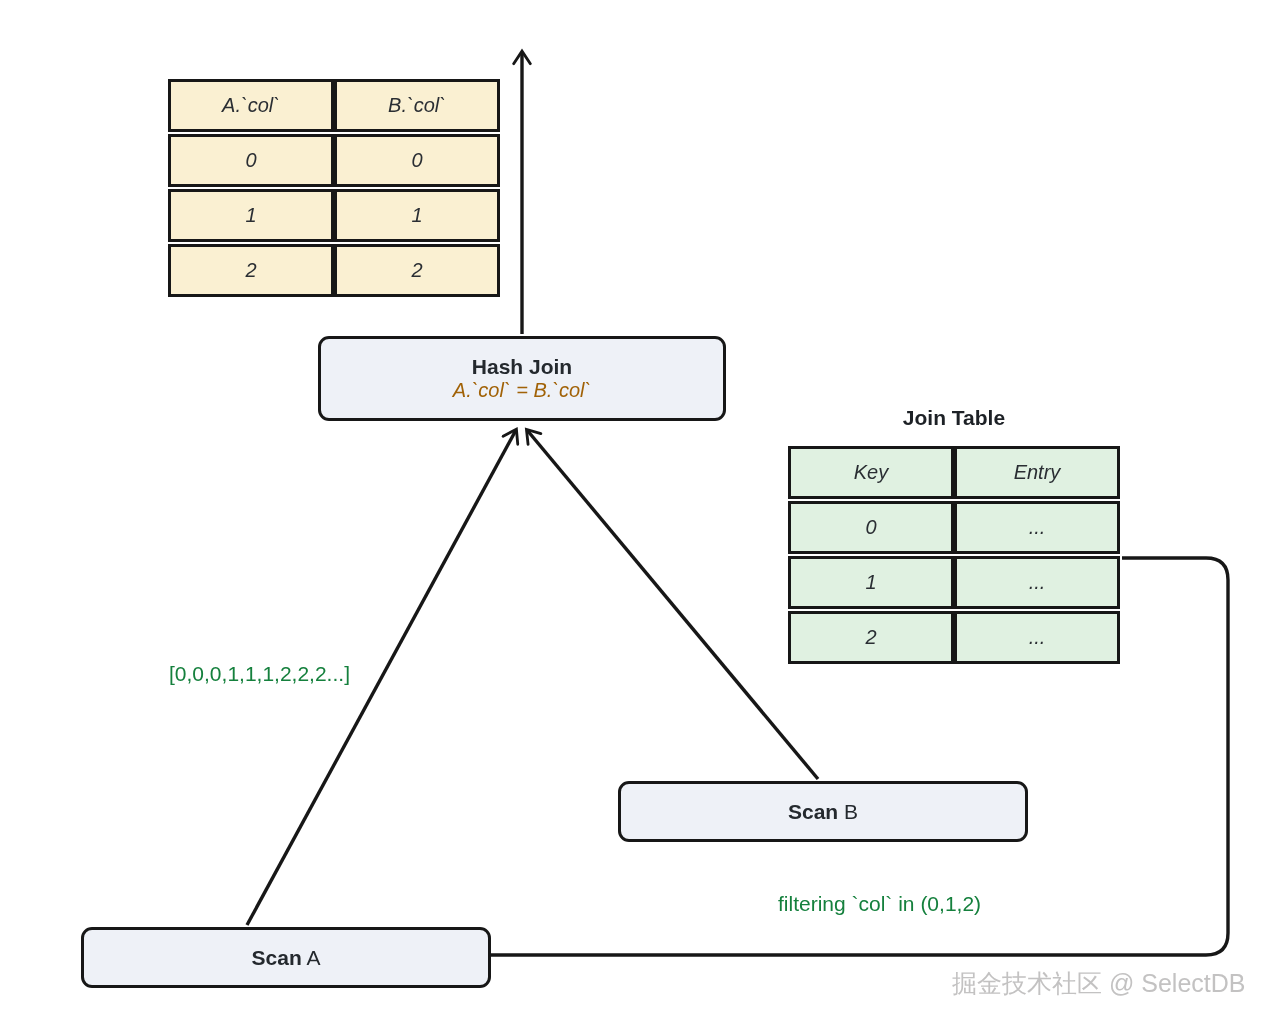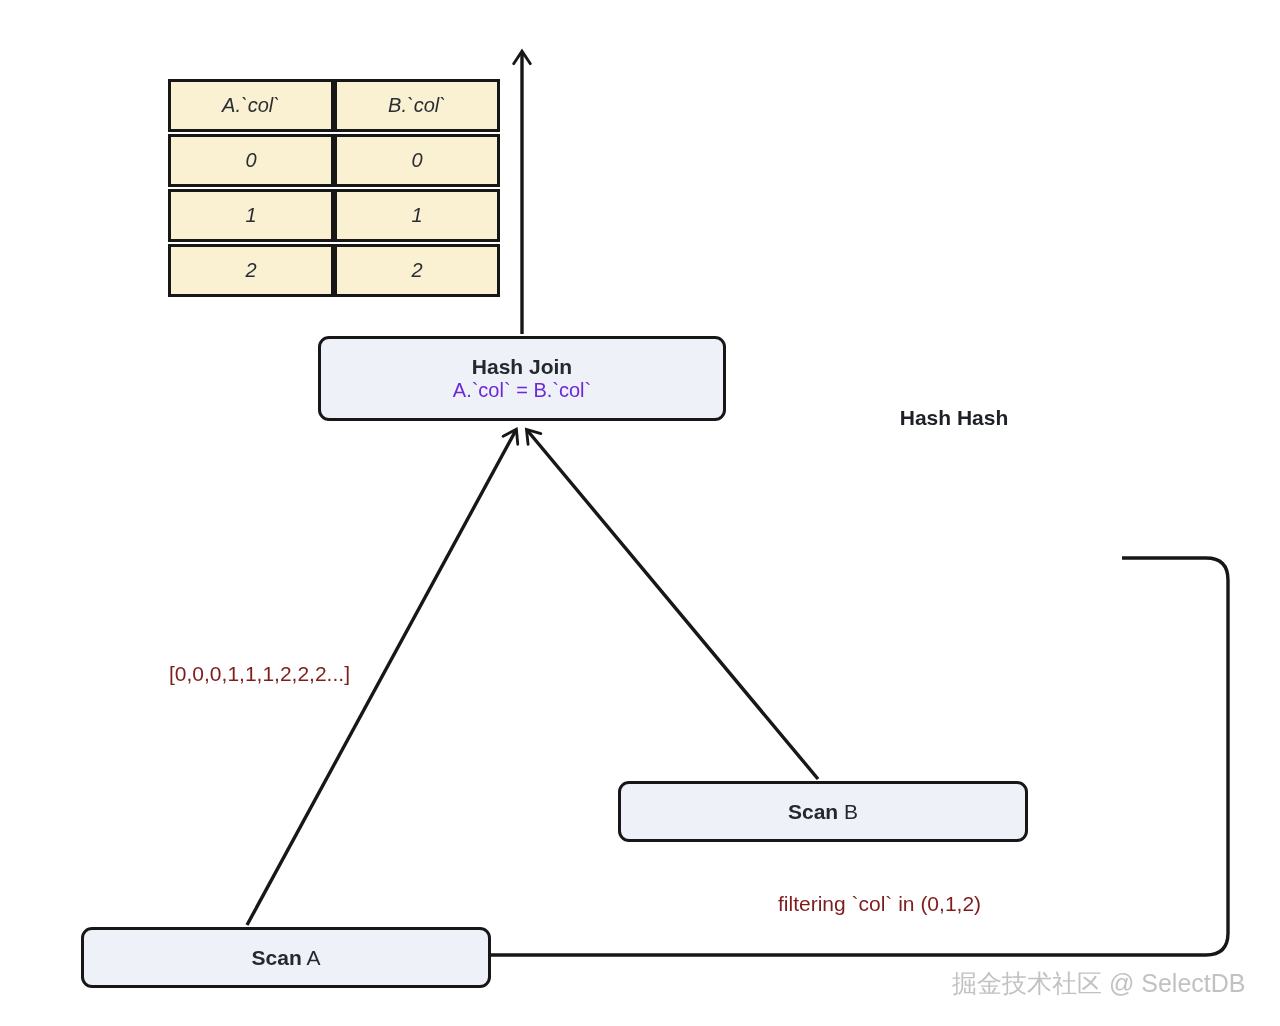--- a/index.html
+++ b/index.html
@@ -47,28 +47,28 @@
     background: #eef1f7;
     border: 3px solid #171717;
     border-radius: 11px;
     display: flex;
     flex-direction: column;
     align-items: center;
     justify-content: center;
     text-align: center;
   }
   .node .node-title { font-size: 21px; font-weight: bold; color: #24292e; }
-  .node .node-sub   { font-size: 20px; font-weight: normal; color: #6d28d9; margin-top: 0; }
+  .node .node-sub   { font-size: 20px; font-weight: normal; color: #a16207; margin-top: 0; font-style: italic; }
   .node .node-title .regular { font-weight: normal; }
 
   
   .flabel {
     position: absolute;
     font-size: 21px;
-    color: #7f1d1d;
+    color: #15803d;
     white-space: nowrap;
   }
   .table-caption {
     position: absolute;
     font-size: 21px;
     font-weight: bold;
     color: #1d2126;
     text-align: center;
     white-space: nowrap;
   }
@@ -123,21 +123,43 @@
           <td>2</td>
         </tr>
       </tbody>
   </table>
 
   <div class="node" style="left:318px; top:336px; width:408px; height:85px;">
     <div class="node-title">Hash Join</div>
     <div class="node-sub">A.`col` = B.`col`</div>
   </div>
 
-  <div class="table-caption" style="left:788px; top:406px; width:332px;">Hash Hash</div>
+  <div class="table-caption" style="left:788px; top:406px; width:332px;">Join Table</div>
+  <table class="dtable hashtbl" style="left:788px; top:444px;">
+    <tbody>
+      <tr>
+        <td>Key</td>
+        <td>Entry</td>
+      </tr>
+    </tbody>
+    <tbody>
+        <tr>
+          <td>0</td>
+          <td>...</td>
+        </tr>
+        <tr>
+          <td>1</td>
+          <td>...</td>
+        </tr>
+        <tr>
+          <td>2</td>
+          <td>...</td>
+        </tr>
+      </tbody>
+  </table>
 
   <div class="node" style="left:618px; top:781px; width:410px; height:61px;">
     <div class="node-title"><span>Scan</span><span class="regular"> B</span></div>
   </div>
 
   <div class="node" style="left:38px; top:927px; width:410px; height:61px;margin-left:43px;">
     <div class="node-title"><span>Scan</span><span class="regular"> A</span></div>
   </div>
 
   <div class="flabel" style="left:169px; top:662px;">[0,0,0,1,1,1,2,2,2...]</div>

